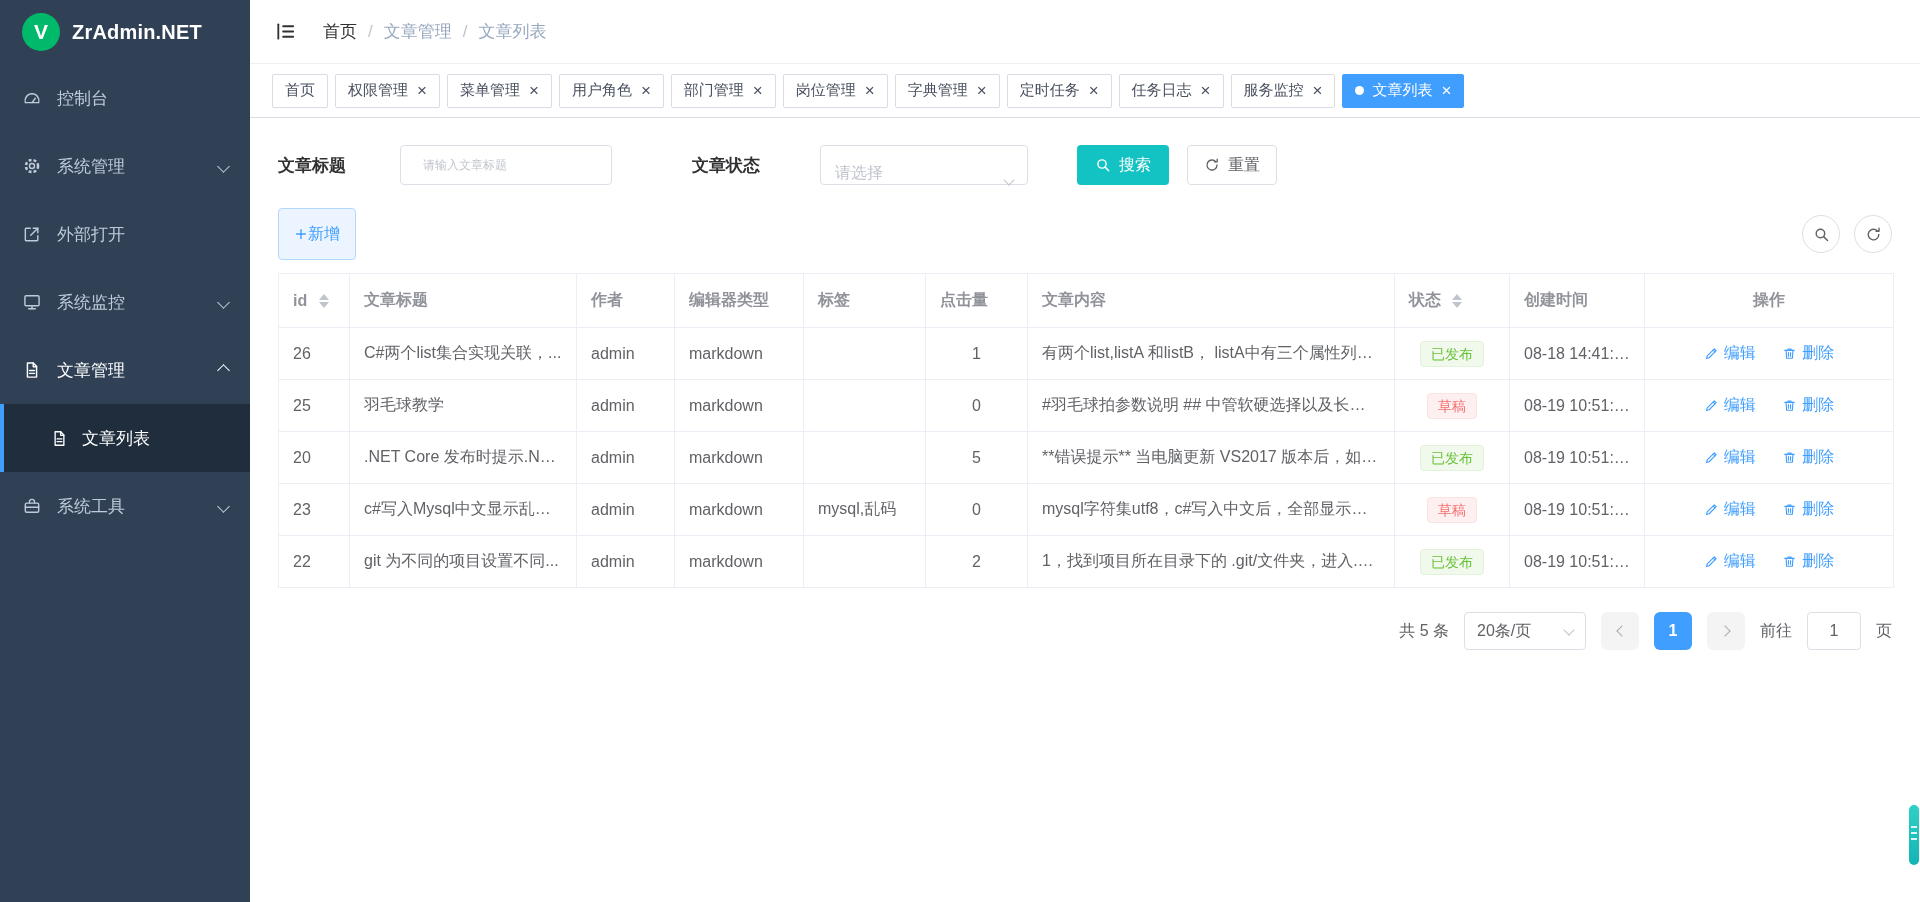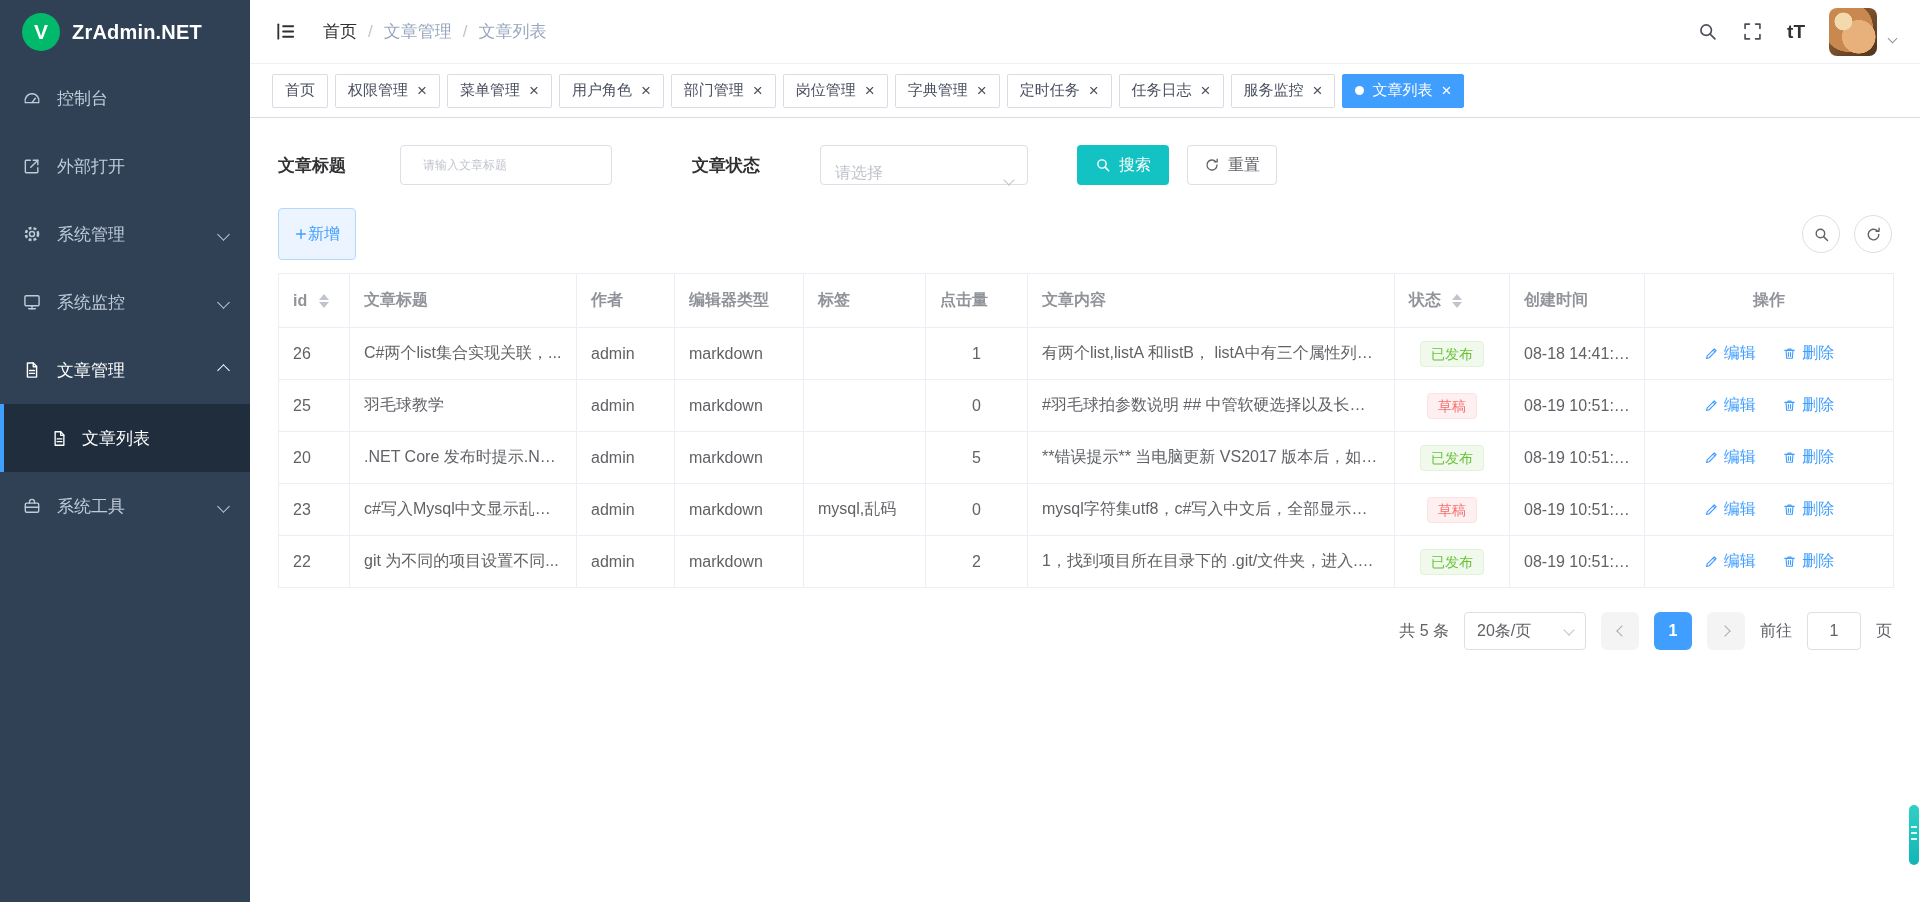--- a/index.html
+++ b/index.html
@@ -151,38 +151,38 @@
           <path d="M4 17.5a8.3 8.3 0 1 1 16 0"></path>
             <path d="M12 17.5l4-5.2"></path>
             <path d="M4.2 17.5h15.6"></path>
         </svg>
       </span>
       <span>控制台</span>
     </div>
 
     <div class="menu-item">
       <span style="display:flex">
+        <svg viewBox="0 0 24 24" fill="none" stroke="currentColor">
+          <circle cx="12" cy="12" r="3" stroke-width="1.7"></circle>
+          <circle cx="12" cy="12" r="7.3" stroke-width="3" stroke-dasharray="3.4 2.5"></circle>
+        </svg>
+      </span>
+      <span>系统管理</span>
+      <span class="chev" style="margin-left:auto"></span>
+    </div>
+
+    <div class="menu-item">
+      <span style="display:flex">
         <svg viewBox="0 0 24 24" fill="none" stroke="currentColor" stroke-width="1.7" stroke-linecap="round" stroke-linejoin="round">
           <path d="M13.5 5h5.5v5.5"></path>
             <path d="M19 5l-8.5 8.5"></path>
             <path d="M19 14v5a1 1 0 0 1-1 1H5a1 1 0 0 1-1-1V6a1 1 0 0 1 1-1h5"></path>
         </svg>
       </span>
       <span>外部打开</span>
-    </div>
-
-    <div class="menu-item">
-      <span style="display:flex">
-        <svg viewBox="0 0 24 24" fill="none" stroke="currentColor">
-          <circle cx="12" cy="12" r="3" stroke-width="1.7"></circle>
-          <circle cx="12" cy="12" r="7.3" stroke-width="3" stroke-dasharray="3.4 2.5"></circle>
-        </svg>
-      </span>
-      <span>系统管理</span>
-      <span class="chev" style="margin-left:auto"></span>
     </div>
 
     <div class="menu-item">
       <span style="display:flex">
         <svg viewBox="0 0 24 24" fill="none" stroke="currentColor" stroke-width="1.7" stroke-linecap="round">
           <rect x="3.5" y="4.5" width="17" height="12" rx="1.5"></rect>
             <path d="M12 16.5V20"></path>
             <path d="M8 20h8"></path>
         </svg>
       </span>
@@ -234,39 +234,20 @@
           <path d="M4.5 4.5v15"></path>
             <path d="M9.5 6.5h10.5M9.5 12h10.5M9.5 17.5h10.5"></path>
         </svg>
       </span>
       <div class="breadcrumb">
         <span class="crumb-home">首页</span>
         <span class="crumb-sep">/</span>
         <span class="crumb">文章管理</span>
         <span class="crumb-sep">/</span>
         <span class="crumb">文章列表</span>
-      </div>
-      <div class="header-right">
-        <span class="hd-icon">
-          <svg viewBox="0 0 24 24" fill="none" stroke="currentColor" stroke-width="1.9" stroke-linecap="round">
-            <circle cx="10.5" cy="10.5" r="6"></circle>
-              <path d="M15 15l5.5 5.5"></path>
-          </svg>
-        </span>
-        <span class="hd-icon">
-          <svg viewBox="0 0 24 24" fill="none" stroke="currentColor" stroke-width="1.9" stroke-linecap="round" stroke-linejoin="round">
-            <path d="M3.5 8.5v-5h5"></path>
-              <path d="M15.5 3.5h5v5"></path>
-              <path d="M20.5 15.5v5h-5"></path>
-              <path d="M8.5 20.5h-5v-5"></path>
-          </svg>
-        </span>
-        <span class="fontsize-icon">tT</span>
-        <div class="avatar"></div>
-        <span class="avatar-caret"><span class="chev"></span></span>
       </div>
     </div>
 
     <div class="tab-bar">
         <div class="tab">
 
         <span>首页</span>
 
       </div>
         <div class="tab">

